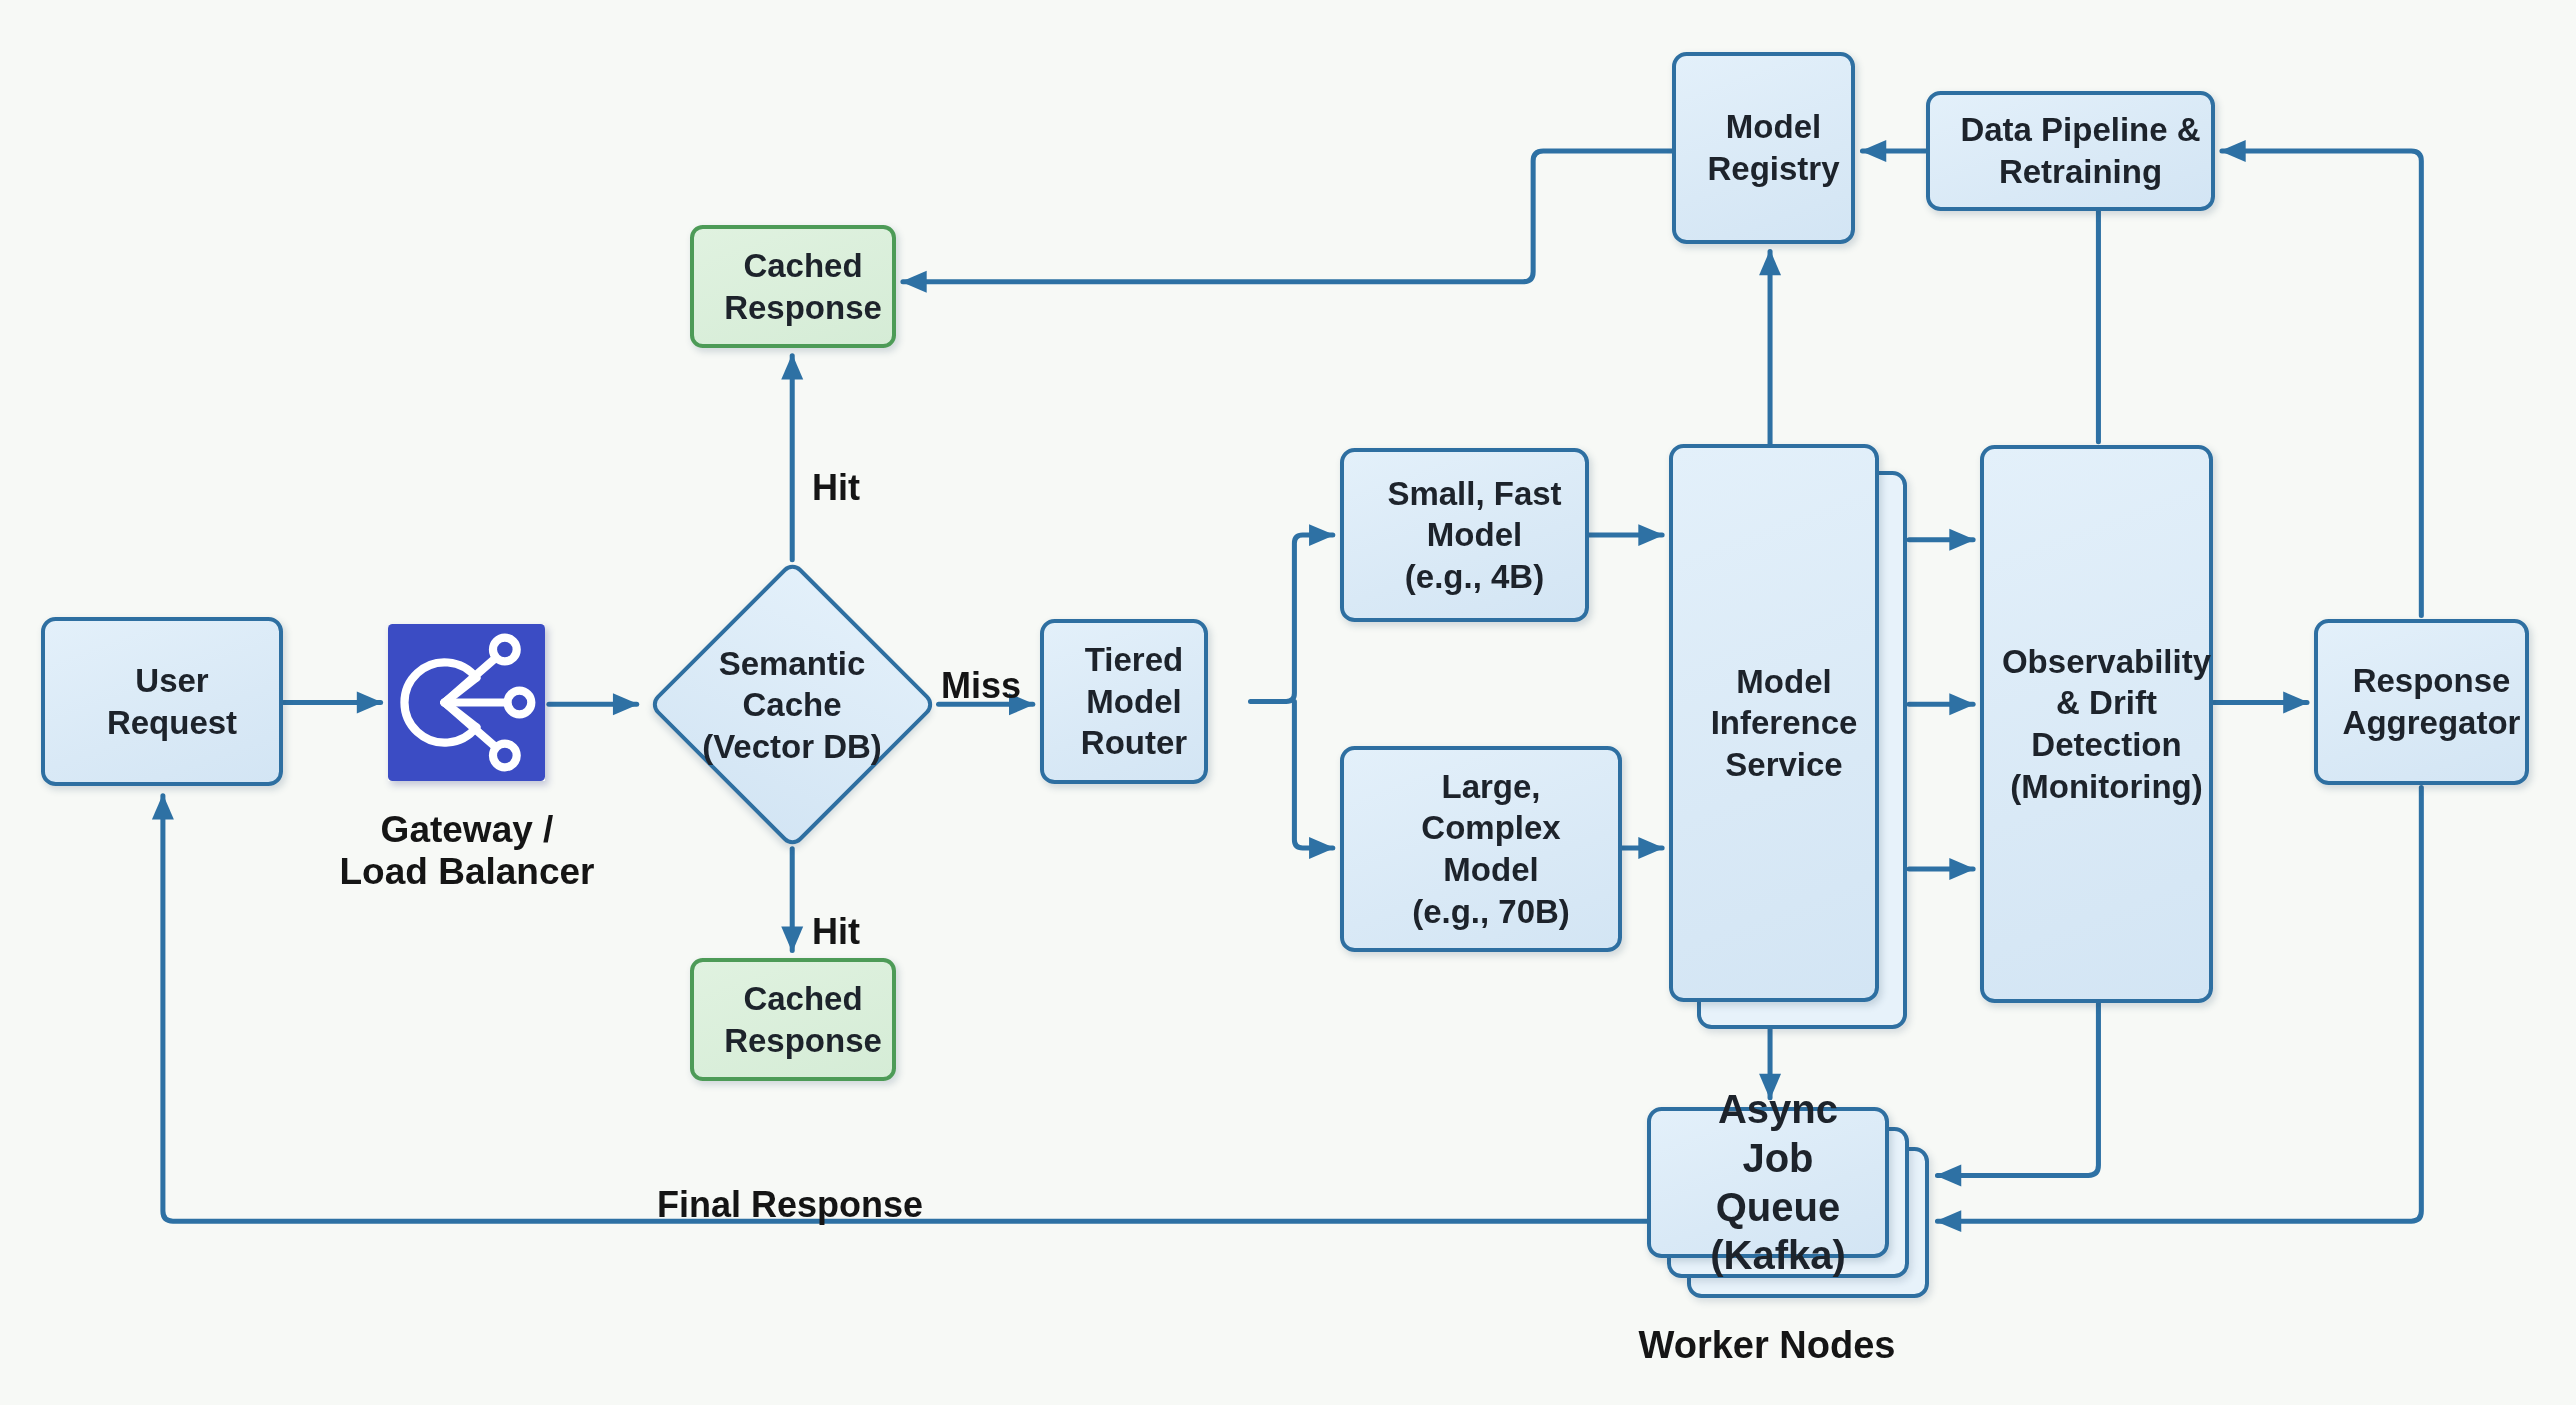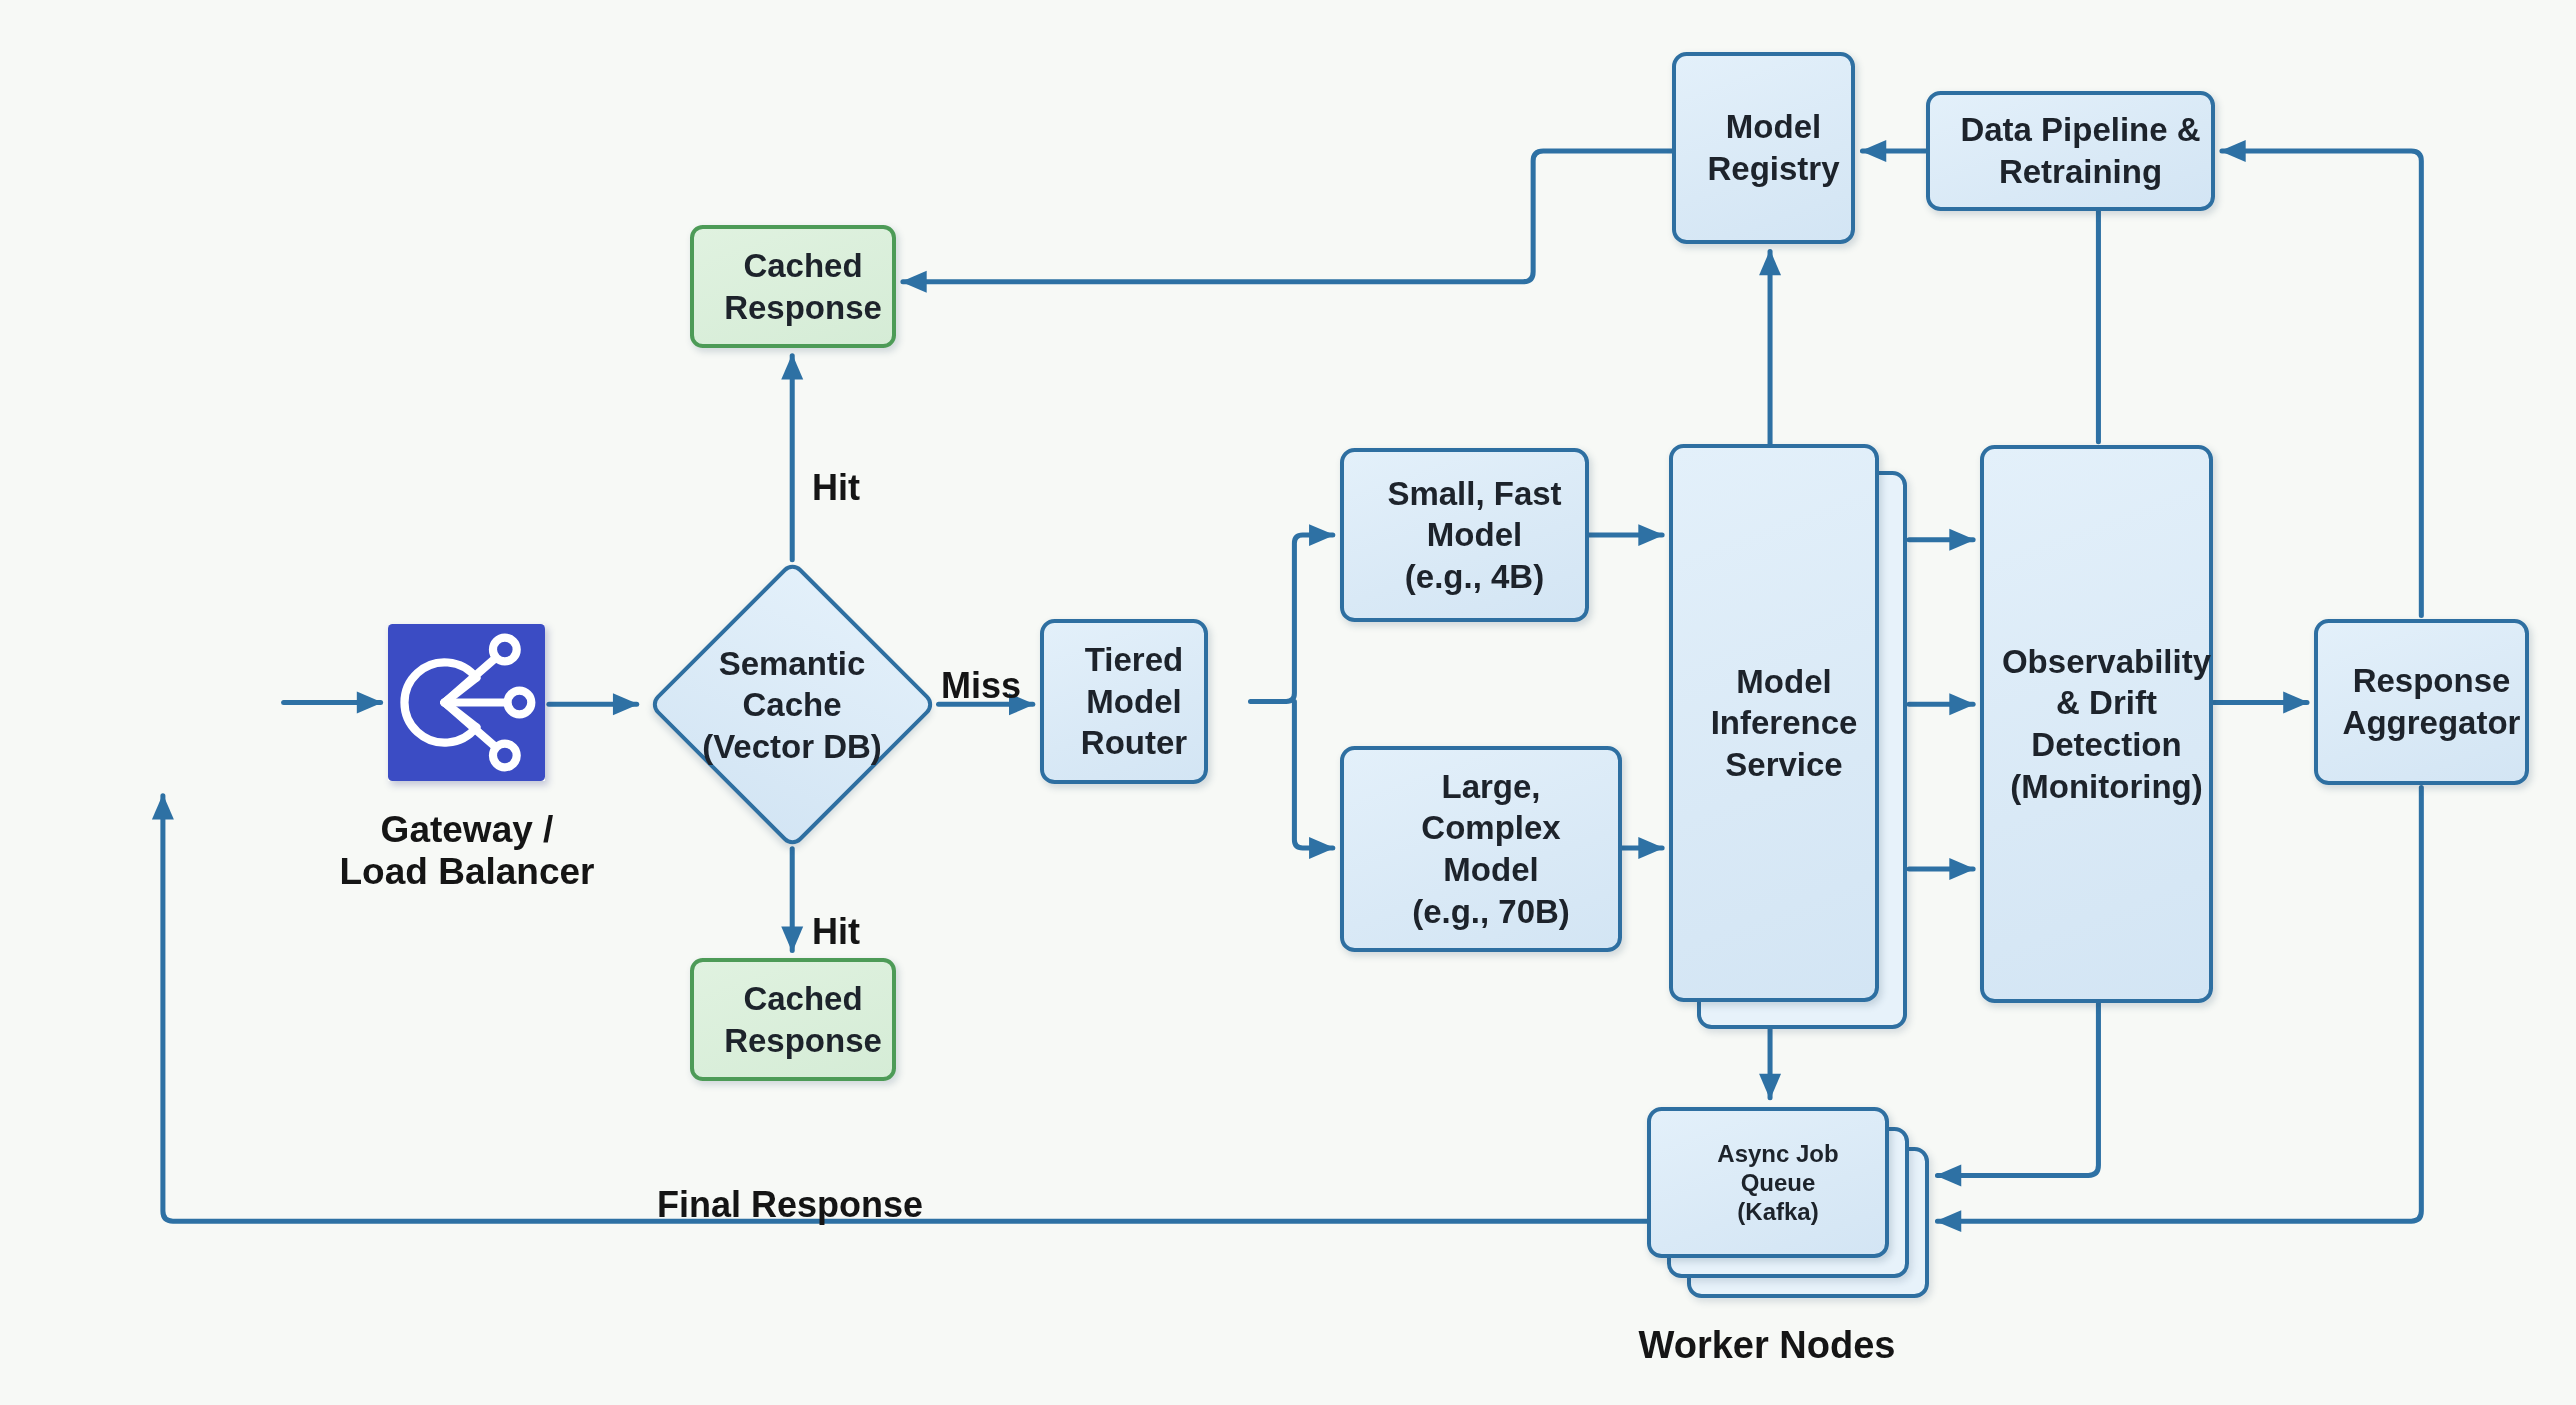--- a/index.html
+++ b/index.html
@@ -106,20 +106,24 @@
       <path d="M2294 1097 L2294 1274 Q2294 1285 2283 1285 L2118 1285" marker-end="url(#arr)"></path>
 
       <path d="M2647 861 L2647 1324 Q2647 1335 2636 1335 L2118 1335" marker-end="url(#arr)"></path>
 
       <path d="M1935 1125 L1935 1200" marker-end="url(#arr)"></path>
 
       <path d="M1800 1335 L189 1335 Q178 1335 178 1324 L178 870" marker-end="url(#arr)"></path>
     </g>
   </svg>
 
+  <div class="node" style="left:41px;top:617px;width:242px;height:169px;">
+    <span class="lbl">User
+Request</span>
+  </div>
 
   <svg class="gwicon" style="left:388px;top:624px;" width="157" height="157" viewBox="0 0 172 172">
     <rect x="0" y="0" width="172" height="172" rx="5" fill="#3b4cc4"></rect>
     <g stroke="#ffffff" stroke-width="9" fill="none" stroke-linecap="round">
       <path d="M96.7 113.1 A44 44 0 1 1 96.7 58.9"></path>
       <path d="M62 86 L96.7 113.1"></path>
       <path d="M62 86 L96.7 58.9"></path>
       <path d="M62 86 L124 32"></path>
       <path d="M62 86 L138 86"></path>
       <path d="M62 86 L124 140"></path>
@@ -194,21 +198,21 @@
   </div>
 
   <div class="node" style="left:1926px;top:91px;width:289px;height:120px;">
     <span class="lbl">Data Pipeline &amp;
 Retraining</span>
   </div>
 
   <div class="shadowbox" style="left:1687px;top:1147px;width:242px;height:151px;"></div>
   <div class="shadowbox" style="left:1667px;top:1127px;width:242px;height:151px;"></div>
   <div class="node" style="left:1647px;top:1107px;width:242px;height:151px;">
-    <span class="lbl" style="font-size:24px;line-height:1.22;">Async Job
+    <span class="lbl" style="font-size:40px;line-height:1.22;">Async Job
 Queue
 (Kafka)</span>
   </div>
 
   <div class="floatlbl" style="left:1767px;top:1328px;transform:translate(-50%,-50%);font-size:38px;">Worker Nodes</div>
 
   <div class="floatlbl" style="left:812px;top:471px;transform:translate(0,-50%);">Hit</div>
   <div class="floatlbl" style="left:812px;top:915px;transform:translate(0,-50%);">Hit</div>
   <div class="floatlbl" style="left:981px;top:669px;transform:translate(-50%,-50%);text-align:right;">Miss</div>
   <div class="floatlbl" style="left:790px;top:1188px;transform:translate(-50%,-50%);">Final Response</div>

